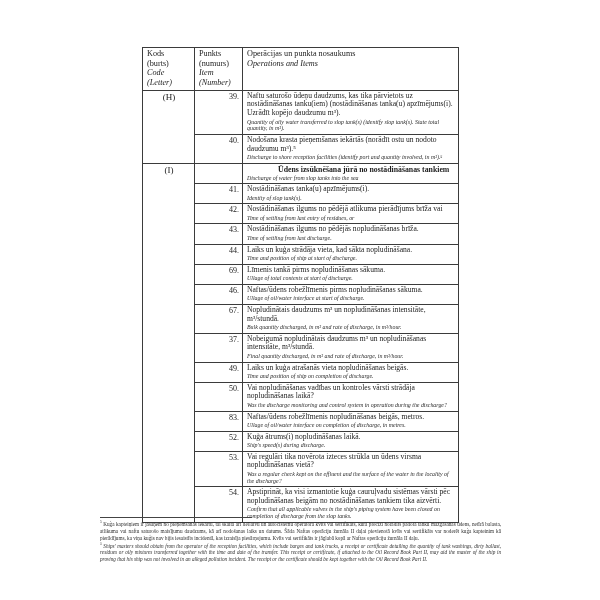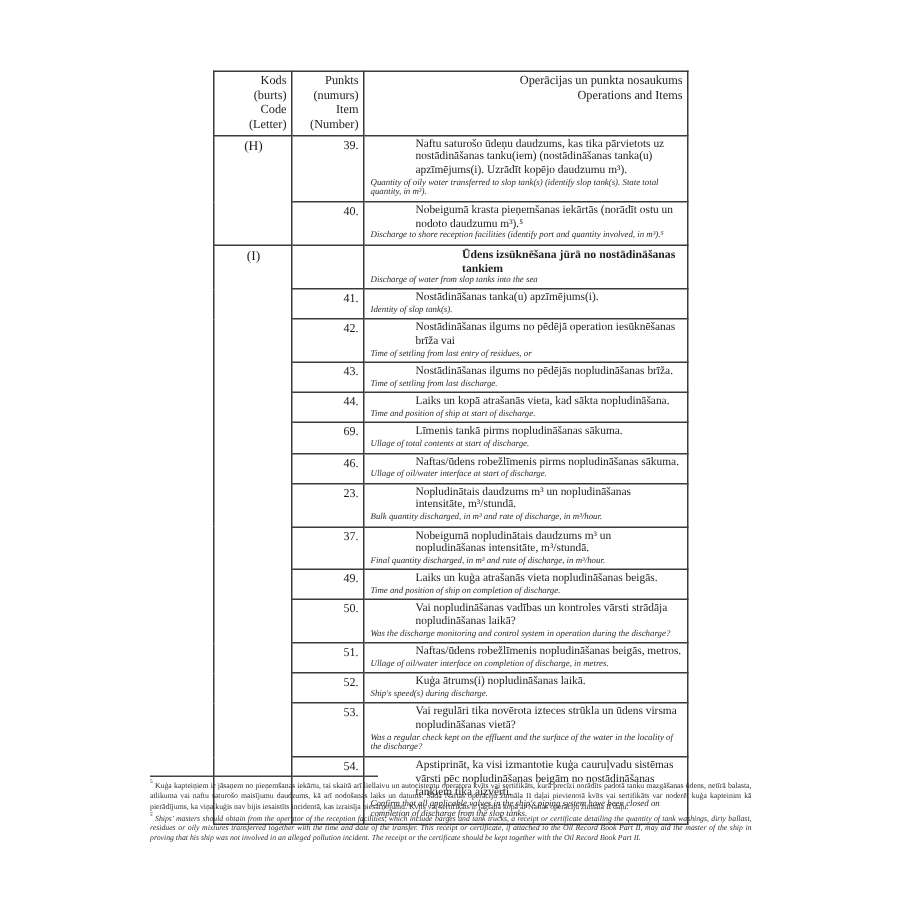--- a/index.html
+++ b/index.html
@@ -16,34 +16,34 @@
     border-collapse:collapse;table-layout:fixed;
   }
   table.orb col.c1{width:52px;}
   table.orb col.c2{width:48px;}
   table.orb col.c3{width:216px;}
   table.orb td{
     border:1px solid #3b3b3b;vertical-align:top;
     padding:1px 3px 2px 4px;
   }
   td.hdr{
-    text-align:right;vertical-align:middle;
+    text-align:left;vertical-align:middle;
     font-size:8.2px;line-height:1.18;padding:2px 1px;
     white-space:pre-line;
   }
-  td.hdr .it{display:block;white-space:pre-line;}
+  td.hdr .it{font-style:italic;display:block;white-space:pre-line;}
   td.code-cell{
     text-align:center;vertical-align:middle;
     font-size:9px;padding:0;
   }
   td.num-cell{
     text-align:right;vertical-align:middle;
     font-size:8px;padding:1px;
   }
-  .lv{font-size:7.6px;line-height:1.16;margin-left:30px;}
+  .lv{font-size:7.6px;line-height:1.16;}
   .lv.bold{font-weight:bold;font-size:7.8px;padding-left:31px;}
   .en{font-size:5.9px;line-height:1.15;font-style:italic;color:#2a2a2a;margin-top:0.5px;}
 
   
   .footnotes{position:absolute;left:100px;top:517px;width:401px;}
   .fn-rule{width:152px;border-top:1px solid #444;margin-bottom:3px;}
   p.fn{
     margin:0 0 1px 0;font-size:5.2px;line-height:1.32;text-align:justify;
     color:#2e2e2e;
   }
@@ -76,21 +76,21 @@
           <td class="code-cell" rowspan="2">(H)</td>
           <td class="num-cell">39.</td>
           <td>
             <div class="lv">Naftu saturošo ūdeņu daudzums, kas tika pārvietots uz nostādināšanas tanku(iem) (nostādināšanas tanka(u) apzīmējums(i). Uzrādīt kopējo daudzumu m³).</div>
             <div class="en">Quantity of oily water transferred to slop tank(s) (identify slop tank(s). State total quantity, in m³).</div>
           </td>
         </tr>
         <tr>
           <td class="num-cell">40.</td>
           <td>
-            <div class="lv">Nobeigumā krasta pieņemšanas iekārtās (norādīt ostu un nodoto daudzumu m³).⁵</div>
+            <div class="lv">Nodošana krasta pieņemšanas iekārtās (norādīt ostu un nodoto daudzumu m³).⁵</div>
             <div class="en">Discharge to shore reception facilities (identify port and quantity involved, in m³).⁵</div>
           </td>
         </tr>
         <tr>
           <td class="code-cell" rowspan="15">(I)</td>
           <td class="num-cell"></td>
           <td>
             <div class="lv bold">Ūdens izsūknēšana jūrā no nostādināšanas tankiem</div>
             <div class="en">Discharge of water from slop tanks into the sea</div>
           </td>
@@ -98,54 +98,54 @@
         <tr>
           <td class="num-cell">41.</td>
           <td>
             <div class="lv">Nostādināšanas tanka(u) apzīmējums(i).</div>
             <div class="en">Identity of slop tank(s).</div>
           </td>
         </tr>
         <tr>
           <td class="num-cell">42.</td>
           <td>
-            <div class="lv">Nostādināšanas ilgums no pēdējā operation iesūknēšanas brīža vai</div>
+            <div class="lv">Nostādināšanas ilgums no pēdējā atlikuma pierādījums brīža vai</div>
             <div class="en">Time of settling from last entry of residues, or</div>
           </td>
         </tr>
         <tr>
           <td class="num-cell">43.</td>
           <td>
             <div class="lv">Nostādināšanas ilgums no pēdējās nopludināšanas brīža.</div>
             <div class="en">Time of settling from last discharge.</div>
           </td>
         </tr>
         <tr>
           <td class="num-cell">44.</td>
           <td>
-            <div class="lv">Laiks un kopā atrašanās vieta, kad sākta nopludināšana.</div>
+            <div class="lv">Laiks un kuģa strādāja vieta, kad sākta nopludināšana.</div>
             <div class="en">Time and position of ship at start of discharge.</div>
           </td>
         </tr>
         <tr>
           <td class="num-cell">69.</td>
           <td>
             <div class="lv">Līmenis tankā pirms nopludināšanas sākuma.</div>
             <div class="en">Ullage of total contents at start of discharge.</div>
           </td>
         </tr>
         <tr>
           <td class="num-cell">46.</td>
           <td>
             <div class="lv">Naftas/ūdens robežlīmenis pirms nopludināšanas sākuma.</div>
             <div class="en">Ullage of oil/water interface at start of discharge.</div>
           </td>
         </tr>
         <tr>
-          <td class="num-cell">23.</td>
+          <td class="num-cell">67.</td>
           <td>
             <div class="lv">Nopludinātais daudzums m³ un nopludināšanas intensitāte, m³/stundā.</div>
             <div class="en">Bulk quantity discharged, in m³ and rate of discharge, in m³/hour.</div>
           </td>
         </tr>
         <tr>
           <td class="num-cell">37.</td>
           <td>
             <div class="lv">Nobeigumā nopludinātais daudzums m³ un nopludināšanas intensitāte, m³/stundā.</div>
             <div class="en">Final quantity discharged, in m³ and rate of discharge, in m³/hour.</div>
@@ -159,21 +159,21 @@
           </td>
         </tr>
         <tr>
           <td class="num-cell">50.</td>
           <td>
             <div class="lv">Vai nopludināšanas vadības un kontroles vārsti strādāja nopludināšanas laikā?</div>
             <div class="en">Was the discharge monitoring and control system in operation during the discharge?</div>
           </td>
         </tr>
         <tr>
-          <td class="num-cell">51.</td>
+          <td class="num-cell">83.</td>
           <td>
             <div class="lv">Naftas/ūdens robežlīmenis nopludināšanas beigās, metros.</div>
             <div class="en">Ullage of oil/water interface on completion of discharge, in metres.</div>
           </td>
         </tr>
         <tr>
           <td class="num-cell">52.</td>
           <td>
             <div class="lv">Kuģa ātrums(i) nopludināšanas laikā.</div>
             <div class="en">Ship's speed(s) during discharge.</div>

